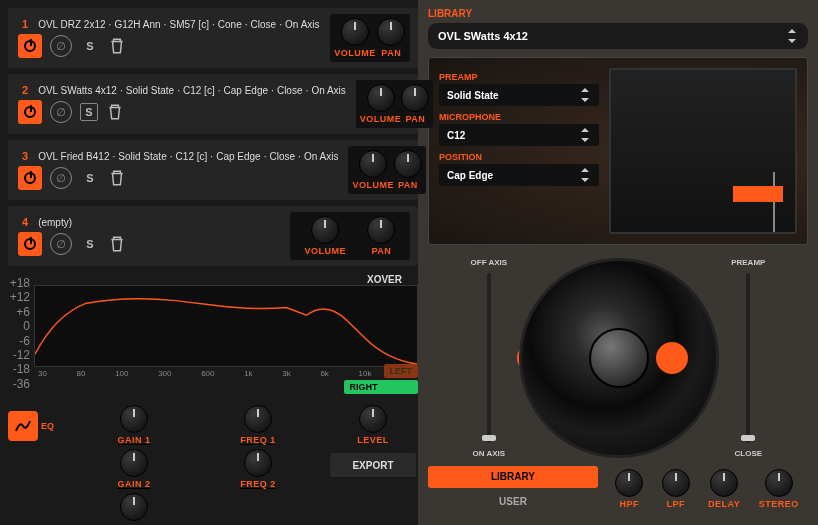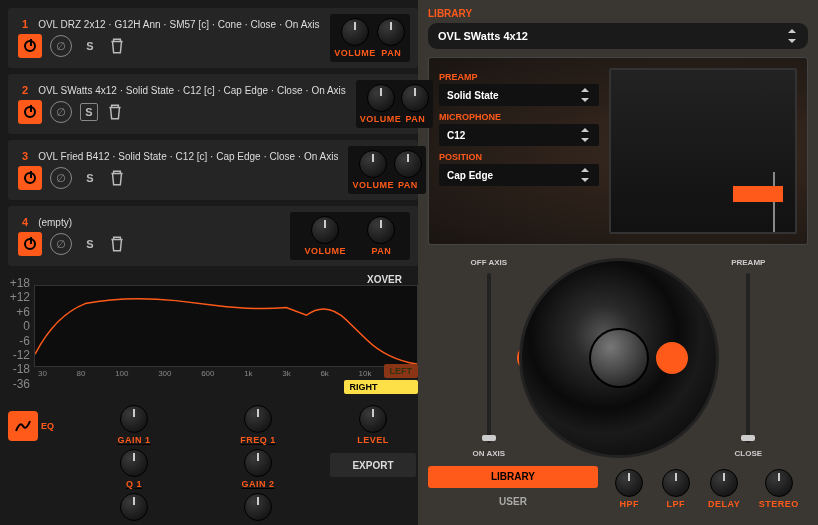--- a/index.html
+++ b/index.html
@@ -31,21 +31,21 @@
   
   .graph-area { flex:1; display:flex; gap:4px; margin-top:2px; }
   .y-axis { width:22px; display:flex; flex-direction:column; justify-content:space-between; padding:2px 0; }
   .y-axis span { font-size:12px; color:#888; text-align:right; }
   .graph-box { flex:1; position:relative; }
   .graph-header { display:flex; justify-content:flex-end; padding-right:16px; }
   .graph-header span { color:#ddd; font-size:10px; font-weight:bold; }
   .graph { height:82px; border:1px solid #333; background:#0d0d0d; position:relative; overflow:hidden; }
   .graph svg { width:100%; height:100%; }
   .lr-buttons { position:absolute; right:0; top:90px; display:flex; flex-direction:column; gap:2px; }
-  .lr-btn { background:#fde047; color:#000; font-size:9px; font-weight:bold; padding:2px 6px; border-radius:2px; cursor:pointer; }
+  .lr-btn { background:#22c55e; color:#000; font-size:9px; font-weight:bold; padding:2px 6px; border-radius:2px; cursor:pointer; }
   .lr-btn.dim { background:#8a3515; color:#331;margin-left:40px; }
   .x-axis { display:flex; justify-content:space-between; padding:2px 4px; }
   .x-axis span { font-size:8px; color:#888; }
 
   
   .eq-section { height:118px; display:flex; align-items:flex-start; gap:6px; padding-top:6px; }
   .eq-col { display:flex; flex-direction:row; align-items:center; gap:3px; }
   .eq-btn { width:30px; height:30px; background:#ff5a1a; border-radius:4px; display:flex; align-items:center; justify-content:center; cursor:pointer; }
   .eq-btn svg { width:18px; height:18px; }
   .eq-label { font-size:9px; font-weight:bold; color:#ff5a1a; }
@@ -263,24 +263,20 @@
       <div class="knob-wrap">
           <div class="knob"></div>
           <span class="knob-label">GAIN 1</span>
         </div>
       <div class="knob-wrap">
           <div class="knob"></div>
           <span class="knob-label">FREQ 1</span>
         </div>
       <div class="knob-wrap">
           <div class="knob"></div>
-          <span class="knob-label">Q 1</span>
-        </div>
-      <div class="knob-wrap">
-          <div class="knob"></div>
           <span class="knob-label">GAIN 2</span>
         </div>
       <div class="knob-wrap">
           <div class="knob"></div>
           <span class="knob-label">FREQ 2</span>
         </div>
       <div class="knob-wrap">
           <div class="knob"></div>
           <span class="knob-label">Q 2</span>
         </div>

